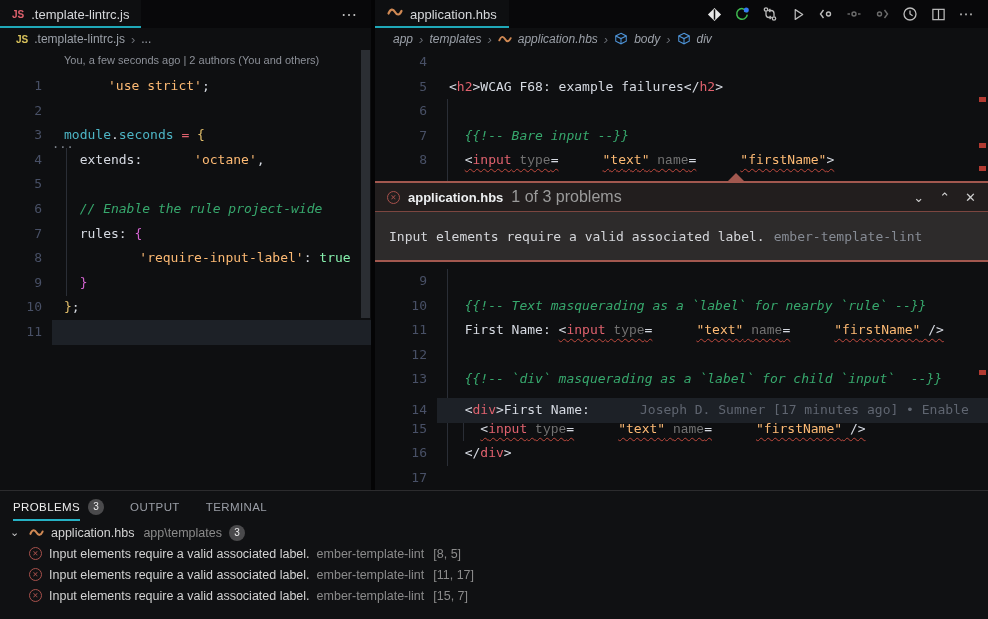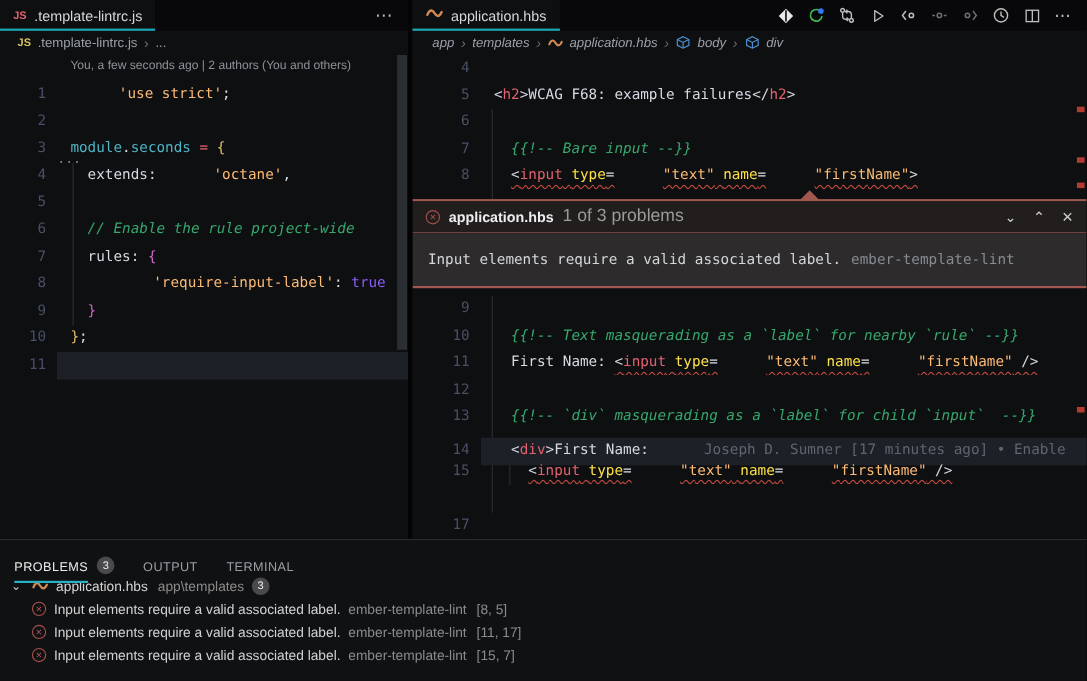--- a/index.html
+++ b/index.html
@@ -47,22 +47,22 @@
   .ed-right .codeln { padding-left:74px; }
   .ed-left  .cur { background:linear-gradient(90deg,rgba(0,0,0,0) 0 52px,#1d2127 52px); }
   .ed-right .cur { background:linear-gradient(90deg,rgba(0,0,0,0) 0 62px,#1d2127 62px); }
 
   .tk-p { color:#d6dae2; }
   .tk-r { color:#e0626e; }
   .tk-s { color:#fdba74;margin-left:44px; }
   .tk-t { color:#4db5c5; }
   .tk-y { color:#e3bf6b; }
   .tk-m { color:#d263cf; }
-  .tk-b { color:#8b5cf6;text-align:center; }
-  .tk-a { color:#fde047; }
+  .tk-b { color:#86efac;text-align:center; }
+  .tk-a { color:#737373;font-family:Liberation Mono, monospace; }
   .tk-c { color:#37a86d; font-style:italic; }
   .tk-sq { text-decoration:underline; text-decoration-style:wavy; text-decoration-color:#bf4a3e;
            text-decoration-thickness:1px; text-underline-offset:4px; }
 
   .codelens { position:absolute; top:4px; left:64px; font-size:11px; color:#8d9199; }
   .inlay { position:absolute; top:88px; left:52px; color:#7e848d;
            font:12px/12px "DejaVu Sans Mono",monospace; }
   .iguide { position:absolute; width:1px; background:#2a2e36; }
   .blame { position:absolute; left:265px; top:0; color:#5f6570; white-space:pre;
            font:13px/24.6px "DejaVu Sans Mono",monospace; }
@@ -84,21 +84,21 @@
   .peek-btns { margin-left:auto; display:flex; align-items:center; gap:15px; color:#cfcfcf; font-size:13px; }
   .peek-btns span { cursor:pointer; }
   .peek-body { height:48px; background:#2d2b2b; display:flex; align-items:center; padding:0 14px;
                font:13px "DejaVu Sans Mono",monospace; cursor:pointer; }
   .peek-msg { color:#d4d6da; }
   .peek-src { color:#868b94; margin-left:9px; }
 
   
   .panel { height:129px; background:#101113; border-top:1px solid #2c2c2e; }
   .ptabs { display:flex; align-items:center; height:31px; padding:0 13px; gap:26px; }
-  .ptab { display:flex; align-items:flex-end; gap:8px; height:100%; cursor:pointer; }
+  .ptab { display:flex; align-items:center; gap:8px; height:100%; cursor:pointer; }
   .ptab-label { position:relative; font-size:11.5px; letter-spacing:0.4px; color:#9a9ea6; }
   .ptab.active .ptab-label { color:#ededed; }
   .ptab.active .ptab-label::after { content:""; position:absolute; left:0; right:0; bottom:-8px;
                                     height:2px; background:#26b2c5; }
   .pbadge { background:#4a4a4c; color:#ececec; border-radius:50%; min-width:16px; height:16px;
             display:flex; align-items:center; justify-content:center; font-size:10px; }
   .prow { display:flex; align-items:center; height:21px; padding-left:10px; gap:7px;
           font-size:12.5px; color:#d4d4d4; cursor:pointer; }
   .prow .chev { color:#c7c7c7; font-size:11px; width:12px; }
   .prow .ppath { color:#8b8b8b; margin-left:2px; }
@@ -335,20 +335,24 @@
             </div>
             <div class="cl cur" style="top: 348px;">
               <span class="lnn">14</span>
               <span class="codeln"><span class="tk-p">  &lt;</span><span class="tk-r">div</span><span class="tk-p">&gt;First Name:</span></span>
               <span class="blame">Joseph D. Sumner [17 minutes ago] • Enable</span>
             </div>
             <div class="cl" style="top: 366.6px;">
               <span class="lnn">15</span>
               <span class="codeln"><span class="tk-p">    </span><span class="tk-sq tk-p">&lt;</span><span class="tk-sq tk-r">input</span><span class="tk-sq tk-p"> </span><span class="tk-sq tk-a">type</span><span class="tk-sq tk-p">=</span><span class="tk-sq tk-s">"text"</span><span class="tk-sq tk-p"> </span><span class="tk-sq tk-a">name</span><span class="tk-sq tk-p">=</span><span class="tk-sq tk-s">"firstName"</span><span class="tk-sq tk-p"> /&gt;</span></span>
             </div>
+            <div class="cl" style="top: 391.2px;">
+              <span class="lnn">16</span>
+              <span class="codeln"><span class="tk-p">  &lt;/</span><span class="tk-r">div</span><span class="tk-p">&gt;</span></span>
+            </div>
             <div class="cl" style="top: 415.8px;">
               <span class="lnn">17</span>
               <span class="codeln"></span>
             </div>
           </div>
 
         <div class="peek-arrow"></div>
         <div class="peek">
           <div class="peek-header">
             <span class="erricon">

